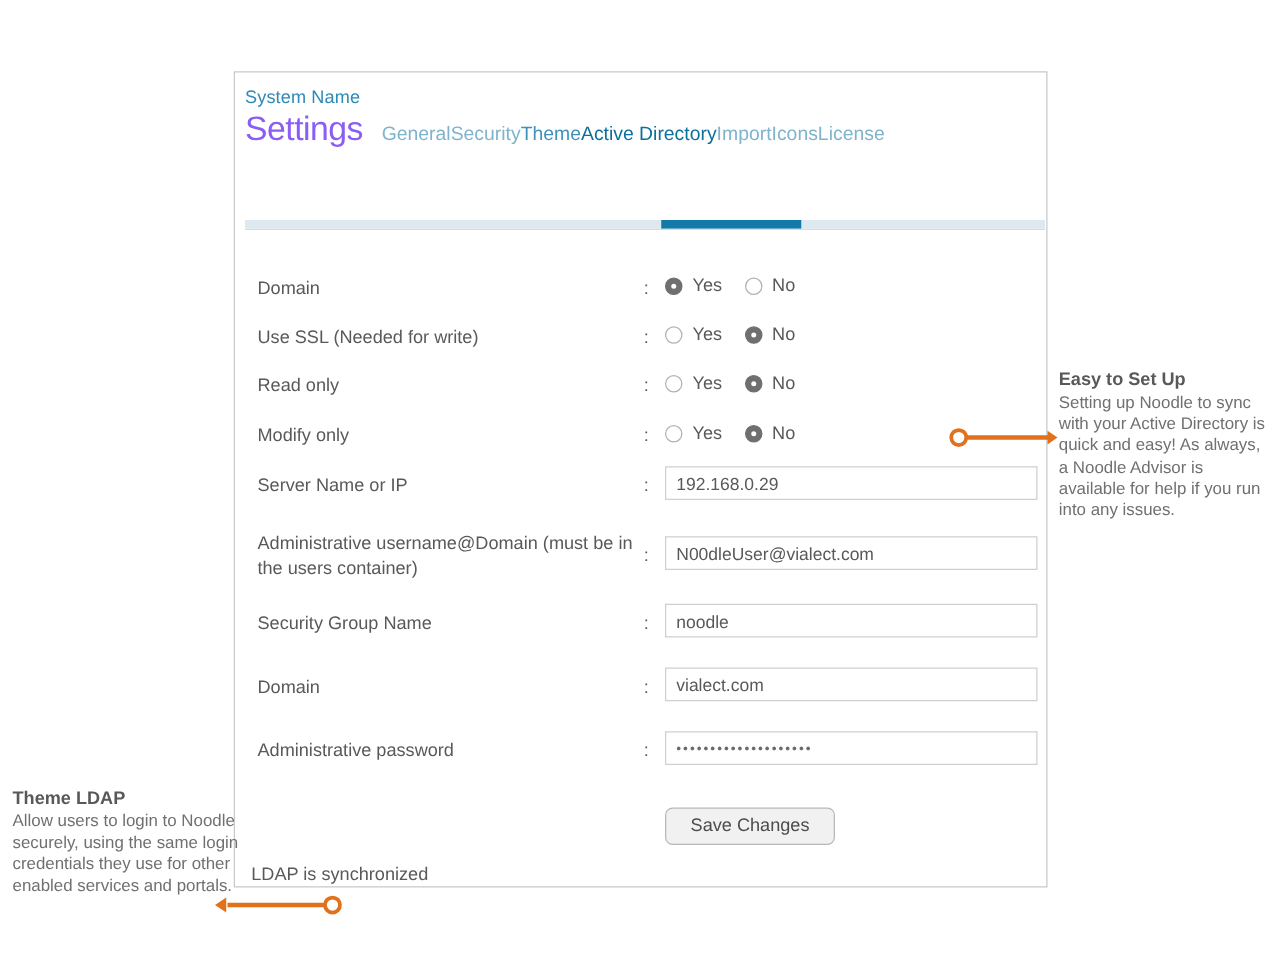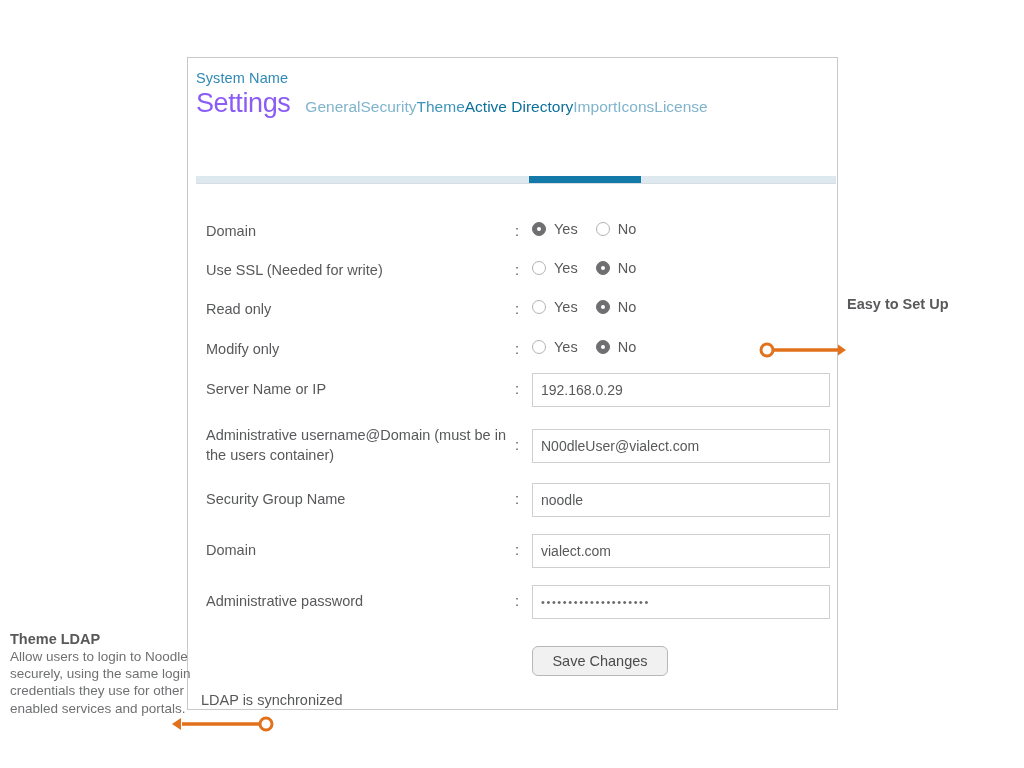--- a/index.html
+++ b/index.html
@@ -172,21 +172,21 @@
   }
   .radio-label {
     font-size: 14.5px;
     color: #58595b;
     margin-left: 8px;
   }
 
   
   .text-input {
     width: 298px;
-    height: 34px;
+    height: 27px;
     border: 1px solid #cfcfcf;
     background: #ffffff;
     box-sizing: border-box;
     font-family: "Liberation Sans", sans-serif;
     font-size: 14px;
     color: #58595b;
     padding: 4px 8px;
     line-height: 25px;
     border-radius: 0;
     outline: none;
@@ -390,20 +390,21 @@
       </div>
     </div>
 
   </div>
 
   <div id="ldap-status">LDAP is synchronized</div>
 </div>
 
 <div class="annotation" id="annotation-right">
   <div class="annot-title">Easy to Set Up</div>
+  <div class="annot-body">Setting up Noodle to sync with your Active Directory is quick and easy! As always, a Noodle Advisor is available for help if you run into any issues.</div>
 </div>
 
 <svg class="connector" id="connector-right" width="100" height="24" style="left:758px; top:338px;">
   <line x1="15" y1="12" x2="82" y2="12" stroke="#e2711b" stroke-width="3.5"></line>
   <circle cx="9" cy="12" r="6" fill="#ffffff" stroke="#e2711b" stroke-width="3"></circle>
   <polygon points="88,12 80,6.5 80,17.5" fill="#e2711b"></polygon>
 </svg>
 
 <div class="annotation" id="annotation-left">
   <div class="annot-title">Theme LDAP</div>

